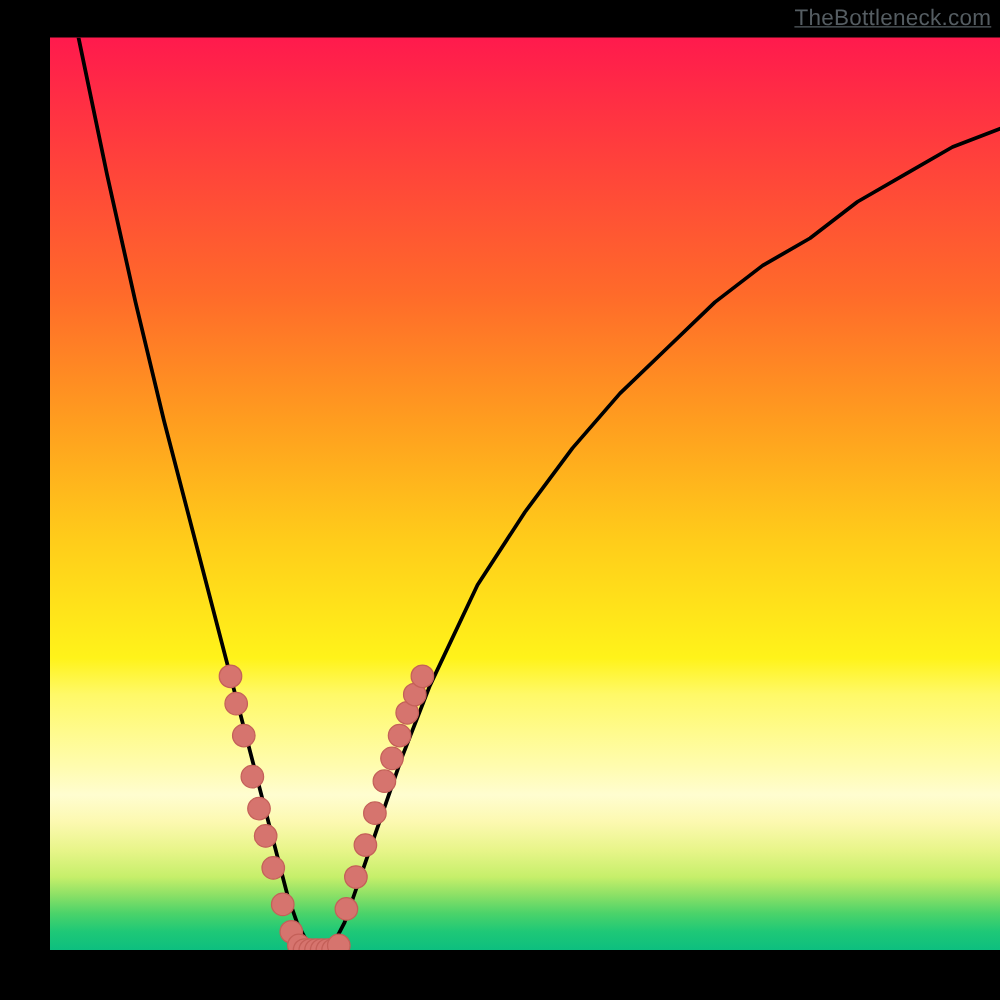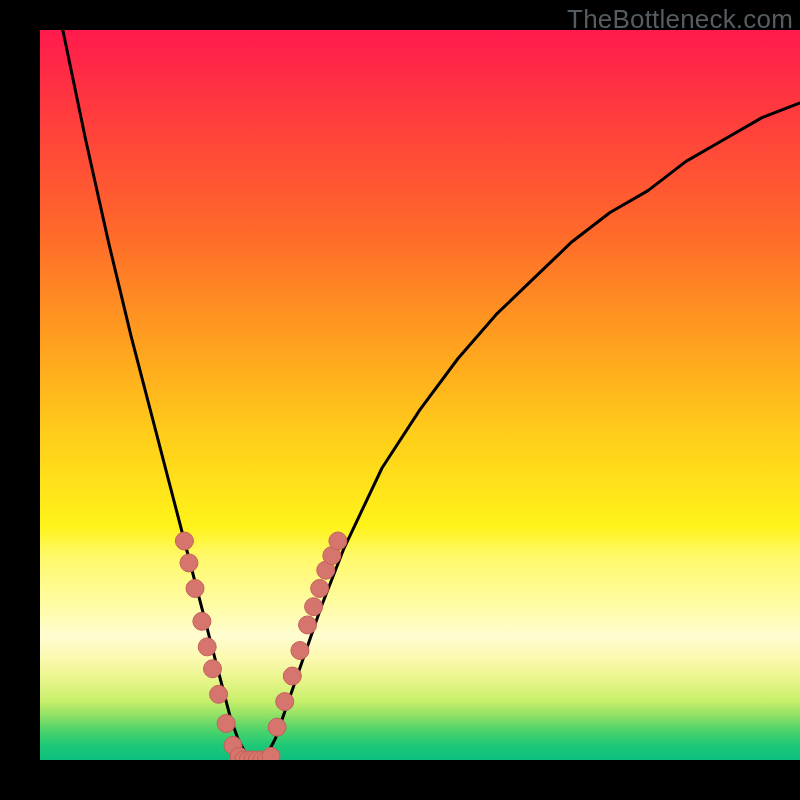--- a/index.html
+++ b/index.html
@@ -51,24 +51,25 @@
     left: 0;
     top: 0;
     width: 760px;
     height: 730px;
   }
   .watermark {
     position: absolute;
     top: 4px;
     right: 7px;
     color: #555d62;
-    font-size: 26px;
+    font-size: 18px;
     letter-spacing: 0.2px;
     font-weight: 500;
     user-select: none;
+    text-decoration: underline;
   }
 </style>
 </head>
 <body>
 
 <div class="frame">
   <div class="plot-area">
     <svg viewBox="0 0 760 730" preserveAspectRatio="none">
       <g id="chart-layer">
           <path d="M0.00 -109.50 L22.80 0.00 L45.60 109.50 L68.40 211.70 L91.20 306.60 L114.00 394.20 L129.20 452.60 L144.40 511.00 L159.60 569.40 L174.80 627.80 L182.40 657.00 L190.00 686.20 L197.60 708.10 L205.20 722.70 L212.80 730.00 L220.40 730.00 L228.00 722.70 L235.60 708.10 L243.20 686.20 L250.80 664.30 L266.00 620.50 L281.20 576.70 L304.00 518.30 L342.00 438.00 L380.00 379.60 L418.00 328.50 L456.00 284.70 L494.00 248.20 L532.00 211.70 L570.00 182.50 L608.00 160.60 L646.00 131.40 L684.00 109.50 L722.00 87.60 L760.00 73.00" fill="none" stroke="#000000" stroke-width="3" stroke-linecap="round" stroke-linejoin="round"></path>

